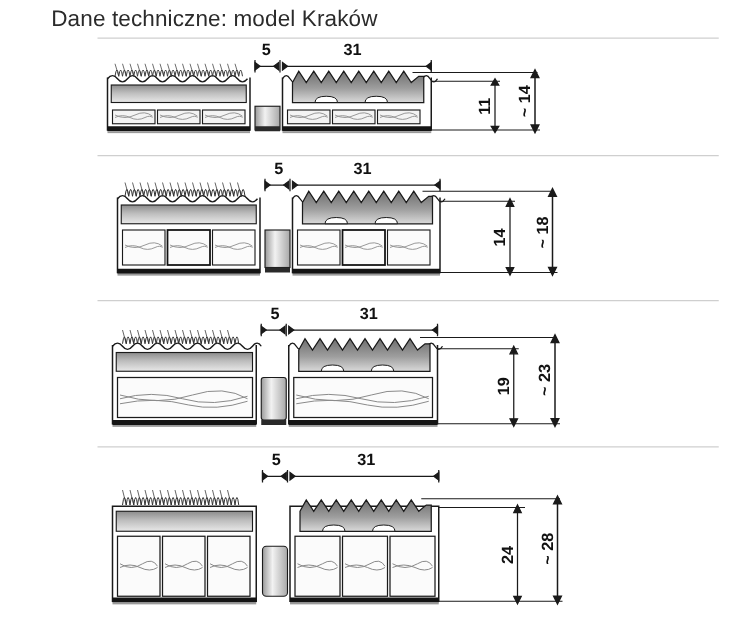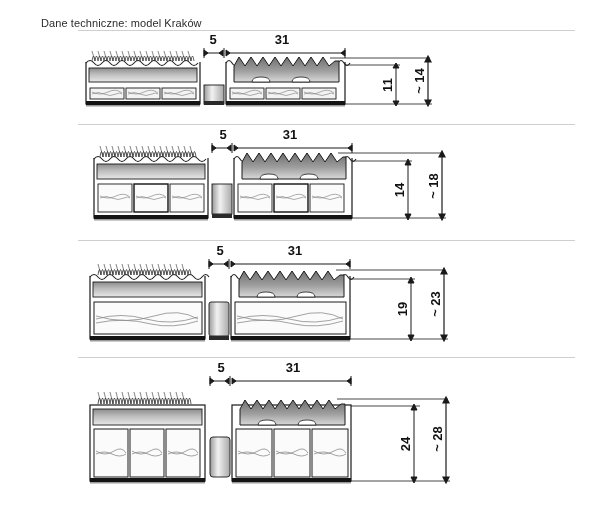--- a/index.html
+++ b/index.html
@@ -6,22 +6,22 @@
   body{
     width:605px;height:515px;
     background:#ffffff;
     font-family:"Liberation Sans", sans-serif;
     color:#1a1a1a;
     overflow:hidden;
     position:relative;
   }
   #page-title{
     position:absolute;
-    left:41px; top:17px;
-    font-size:11px;
+    left:41px; top:5px;
+    font-size:18px;
     font-weight:400;
     color:#2b2b2b;
     letter-spacing:0.1px;
     white-space:nowrap;
   }
   .divider{
     position:absolute;
     left:78px; width:497px;
     height:1px;
     background:#cfcfcf;

